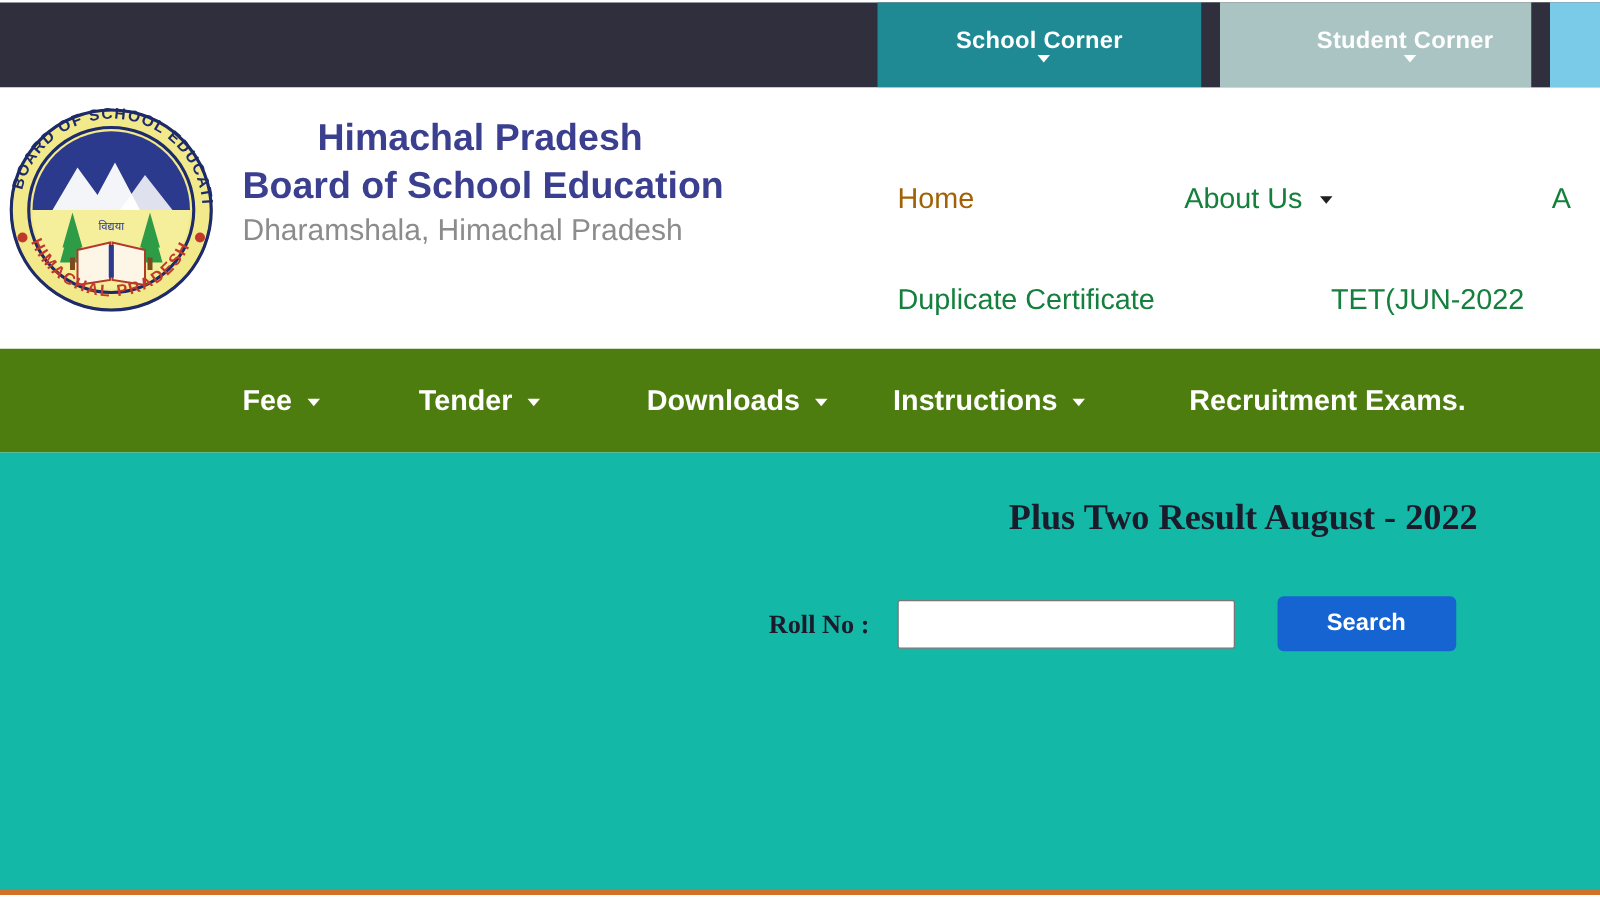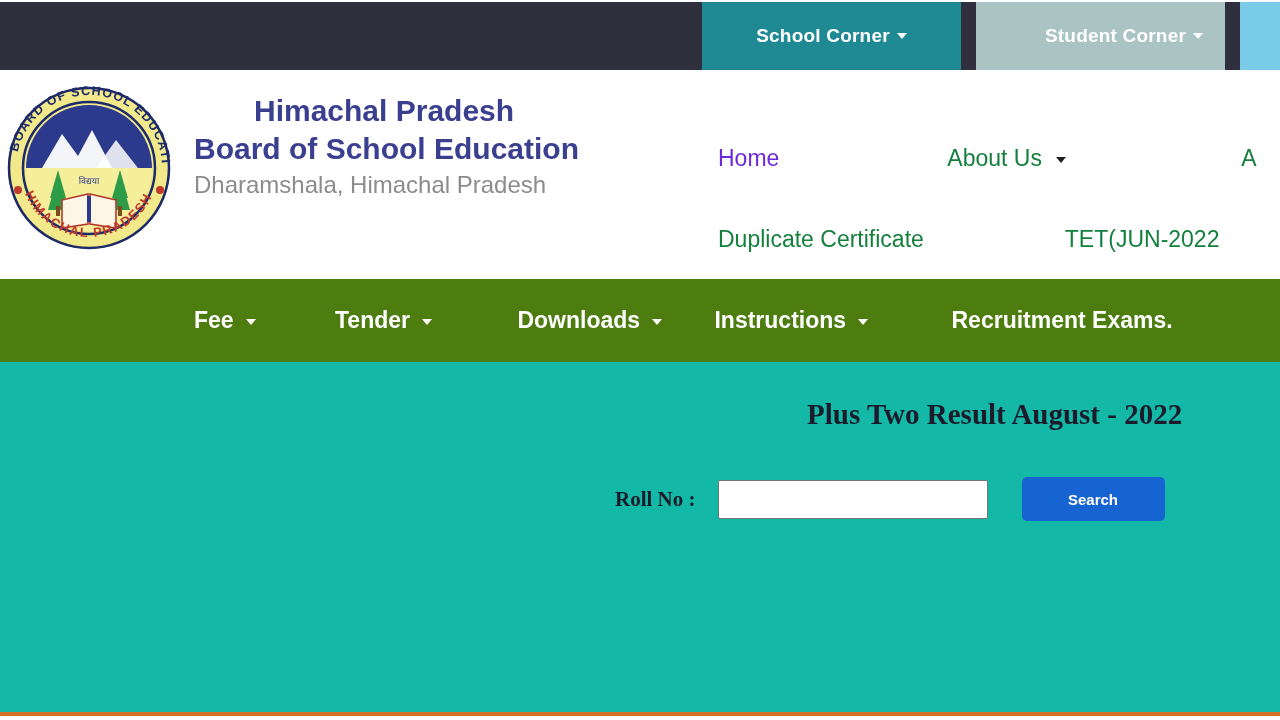--- a/index.html
+++ b/index.html
@@ -28,20 +28,21 @@
     position: relative;
     display: flex;
     align-items: center;
     justify-content: center;
     font-size: 19px;
     font-weight: bold;
     color: #ffffff;
     letter-spacing: 0.2px;
     cursor: pointer;
     white-space: nowrap;
+    flex-direction: column;
   }
   .corner-tab .caret {
     display: inline-block;
     width: 0; height: 0;
     margin-left: 7px;
     border-left: 5px solid transparent;
     border-right: 5px solid transparent;
     border-top: 6px solid #ffffff;
     vertical-align: middle;
   }
@@ -93,21 +94,21 @@
     left: 700px; top: 48px;
     width: 600px;
   }
   .nav-row { display: flex; align-items: center; height: 81px; }
   .nav-item {
     font-size: 23px;
     color: #15803d;
     white-space: nowrap;
     cursor: pointer;
   }
-  .nav-item.link { color: #6d28d9; }
+  .nav-item.link { color: #a16207; }
   .nav-item .caret-d {
     display: inline-block;
     width: 0; height: 0;
     margin-left: 8px;
     border-left: 5px solid transparent;
     border-right: 5px solid transparent;
     border-top: 6px solid #1f1f1f;
     vertical-align: middle;
   }
   .nav-r1-home { margin-left: 18px; }
@@ -186,21 +187,21 @@
     outline: none;
   }
   .search-btn {
     margin-left: 34px;
     width: 143px;
     height: 44px;
     background: #1664d2;
     border: none;
     border-radius: 5px;
     color: #ffffff;
-    font-size: 15px;
+    font-size: 19px;
     font-weight: bold;
     font-family: "Liberation Sans", sans-serif;
     cursor: pointer;
   }
 
   
   .orange-rule {
     position: absolute;
     left: 0; top: 712px;
     width: 1280px; height: 4px;

